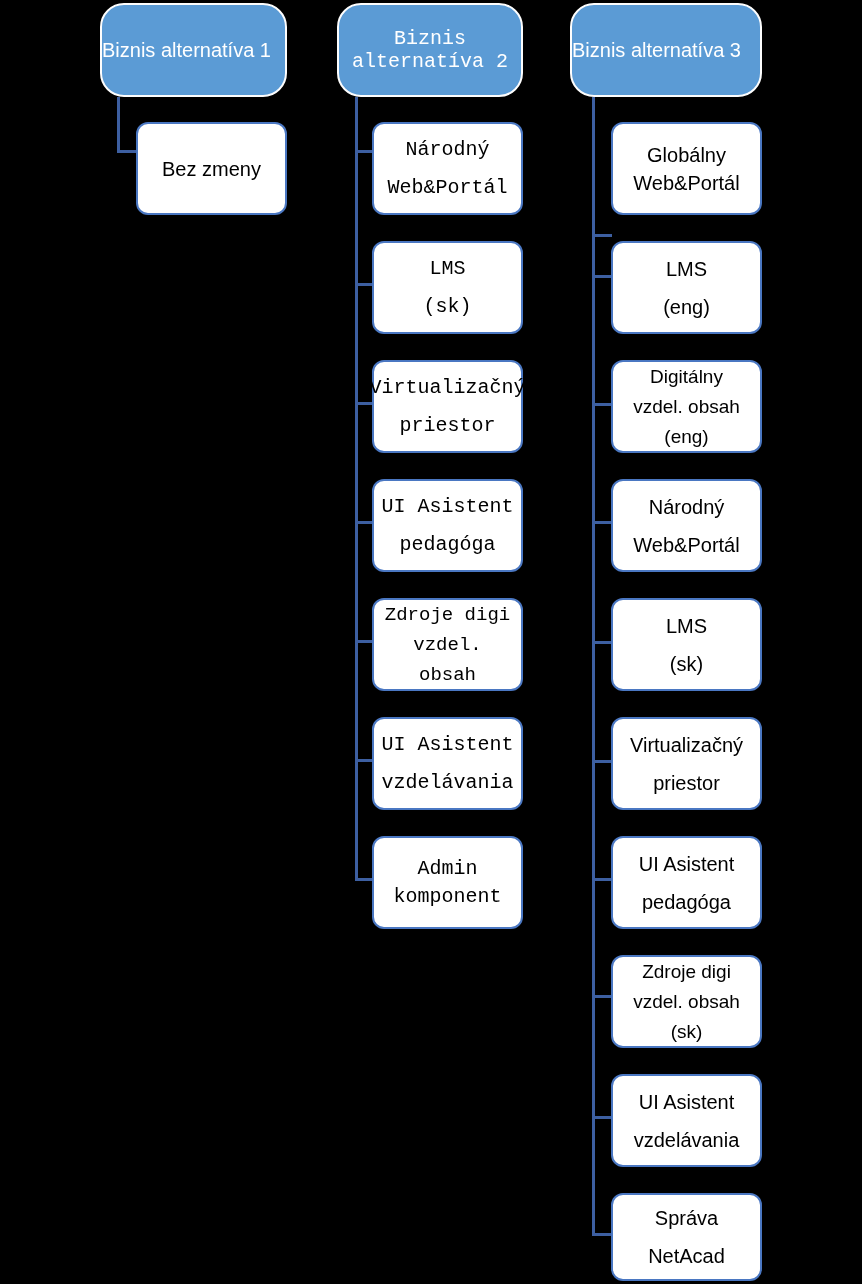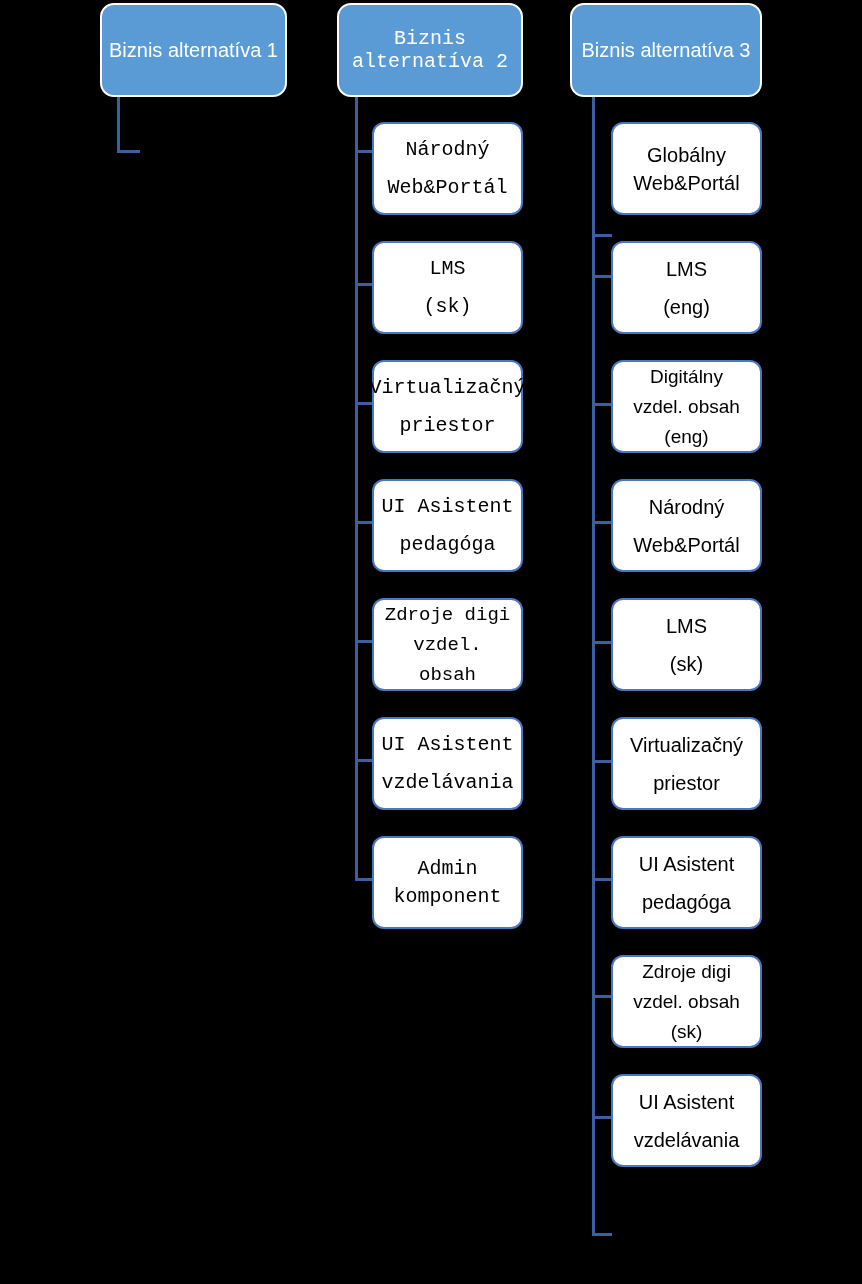--- a/index.html
+++ b/index.html
@@ -15,22 +15,22 @@
   #col1 { left: 100px; width: 187px; }
   #col2 { left: 337px; width: 186px; font-family: Liberation Mono, monospace; }
   #col3 { left: 570px; width: 192px; }
 
   .header {
     position: absolute;
     top: 3px; left: 0; right: 0; height: 94px;
     box-sizing: border-box;
     background: var(--header-fill, #5B9BD5);
     border: 2px solid var(--header-border, #FDFDFD);
-    border-radius: 14px;
-    display: flex; align-items: center; justify-content: center;
+    border-radius: 24px;
+    display: flex; align-items: center; justify-content: flex-start;
     color: var(--header-text, #FFFFFF);
     font-size: 20px;
     text-align: center;
   }
 
   .child {
     position: absolute;
     right: 0; width: 151px; height: 93px;
     box-sizing: border-box;
     top: calc(122px + var(--i) * 119px);
@@ -61,20 +61,23 @@
 <body>
 
 <div class="canvas">
 
   <div class="column" id="col1">
     <div class="header">
       <span>Biznis alternatíva 1</span>
     </div>
     <div class="trunk"></div>
     <div class="stub" style="top:150px"></div>
+    <div class="child" style="--i:0">
+      <span class="label">Bez zmeny</span>
+    </div>
   </div>
 
   <div class="column" id="col2">
     <div class="header">
       <span>Biznis alternatíva 2</span>
     </div>
     <div class="trunk"></div>
     <div class="stub" style="top:150px"></div>
     <div class="stub" style="top:283px"></div>
     <div class="stub" style="top:402px"></div>
@@ -161,15 +164,19 @@
     </div>
     <div class="child three" style="--i:7">
       <span class="label">Zdroje digi
 vzdel. obsah
 (sk)</span>
     </div>
     <div class="child" style="--i:8">
       <span class="label">UI Asistent
 vzdelávania</span>
     </div>
+    <div class="child short" style="--i:9">
+      <span class="label">Správa
+NetAcad</span>
+    </div>
   </div>
 
 </div>
 
 </body></html>

